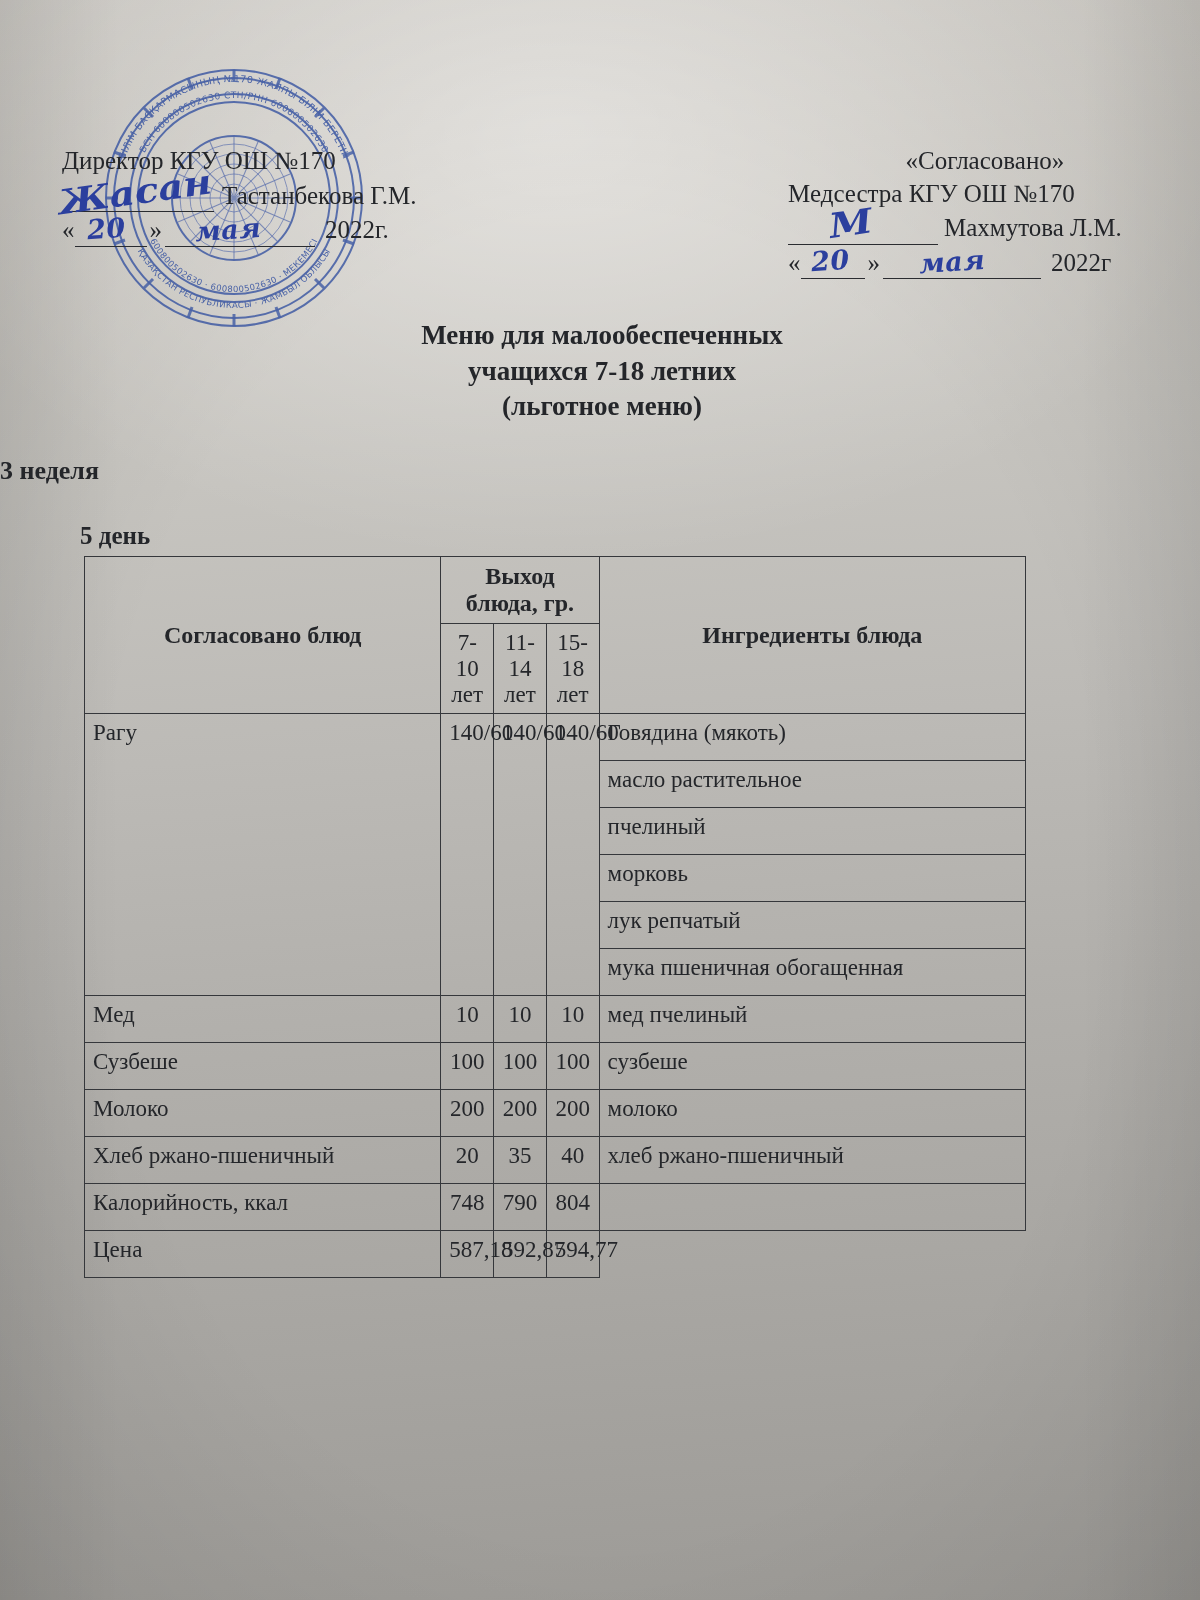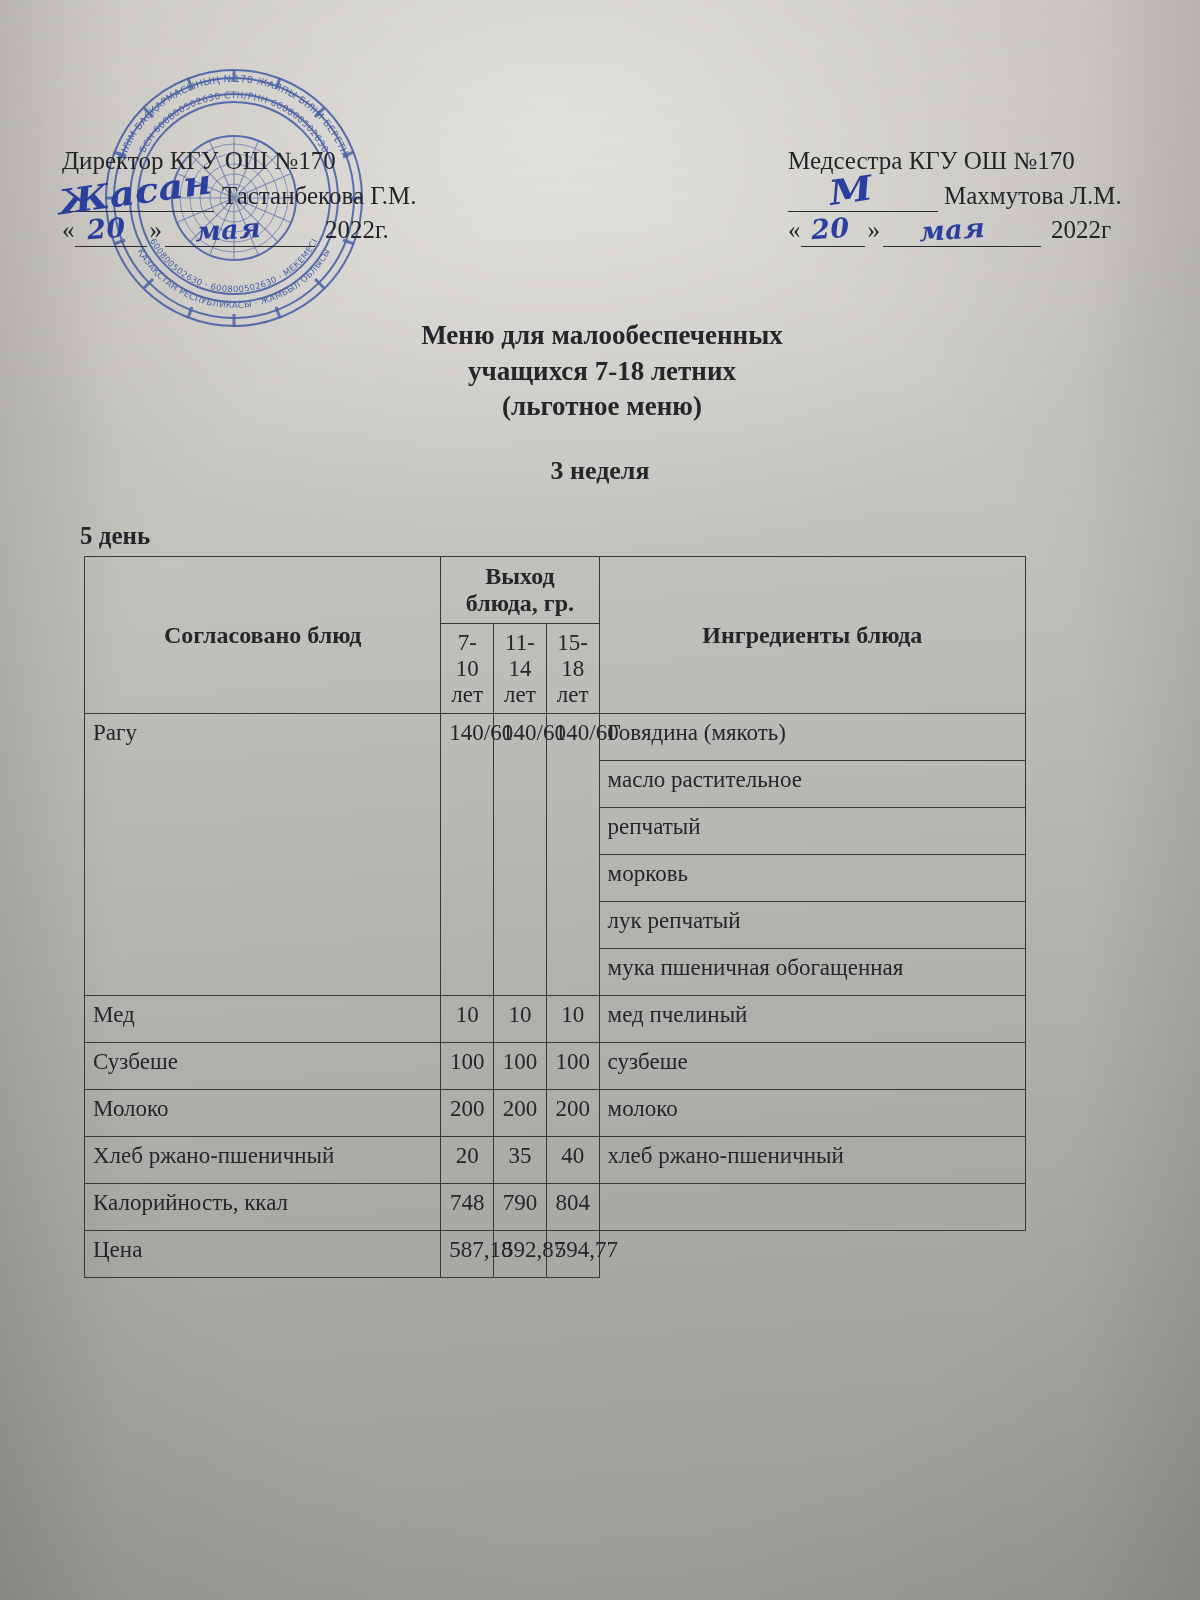--- a/index.html
+++ b/index.html
@@ -113,21 +113,20 @@
     font-size: 27px;
     font-weight: bold;
     line-height: 1.32;
     padding-left: 2px;
   }
   #week-label {
     position: absolute;
     left: 0;
     top: 456px;
     width: 1200px;
-    text-align: center;
     font-size: 26px;
     font-weight: bold;
   }
   #day-label {
     position: absolute;
     left: 80px;
     top: 522px;
     font-size: 25px;
     font-weight: bold;
   }
@@ -266,20 +265,21 @@
       </span>
       <span style="padding:0 3px;">»</span>
       <span class="rule" style="width:150px; position:relative;">
         <span class="hand" style="position:absolute; left:30px; top:-12px;">мая</span>
       </span>
       <span style="padding-left:10px;">2022г.</span>
     </div>
   </div>
 
   <div id="approve-right" class="approval txt">
+    <div class="appr-title">«Согласовано»</div>
     <div>Медсестра КГУ ОШ №170</div>
     <div class="sig-line">
       <span class="rule" style="width:150px; position:relative;">
         <span class="sig-scribble" style="position:absolute; left:44px; top:-14px;">М</span>
       </span>
       <span style="padding-left:6px;">Махмутова Л.М.</span>
     </div>
     <div class="sig-line">
       <span>«</span>
       <span class="rule" style="width:64px; position:relative;">
@@ -321,21 +321,21 @@
         <td class="c-name ragu-name" rowspan="6">Рагу</td>
         <td class="c-age num" rowspan="6">140/60</td>
         <td class="c-age num" rowspan="6">140/60</td>
         <td class="c-age num" rowspan="6">140/60</td>
         <td class="c-ingr ingr-cell row-tall">Говядина (мякоть)</td>
       </tr>
       <tr>
         <td class="c-ingr ingr-cell row-tall">масло растительное</td>
       </tr>
       <tr>
-        <td class="c-ingr ingr-cell row-tall">репчатый</td>
+        <td class="c-ingr ingr-cell row-tall">пчелиный</td>
       </tr>
       <tr>
         <td class="c-ingr ingr-cell row-tall">морковь</td>
       </tr>
       <tr>
         <td class="c-ingr ingr-cell row-tall">лук репчатый</td>
       </tr>
       <tr>
         <td class="c-ingr ingr-cell row-tall">мука пшеничная обогащенная</td>
       </tr>

